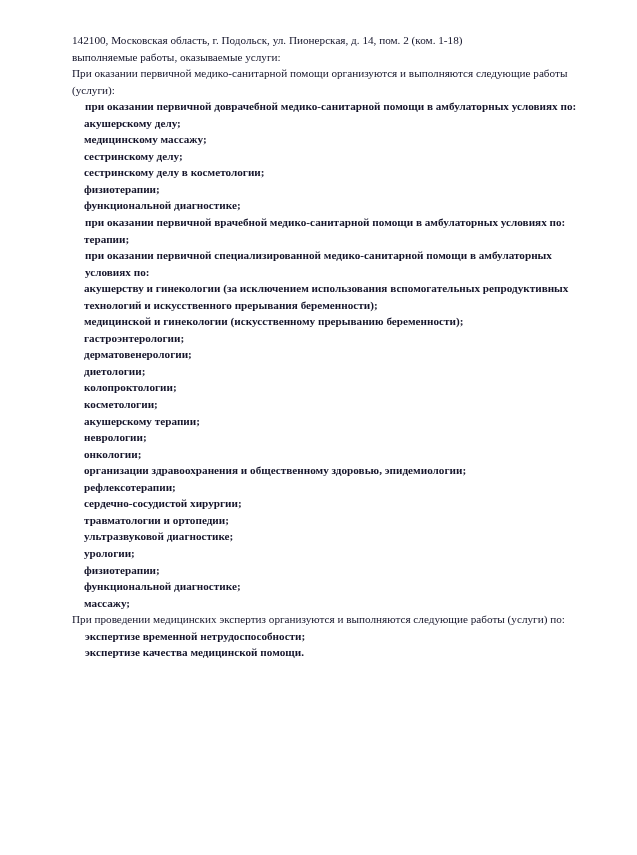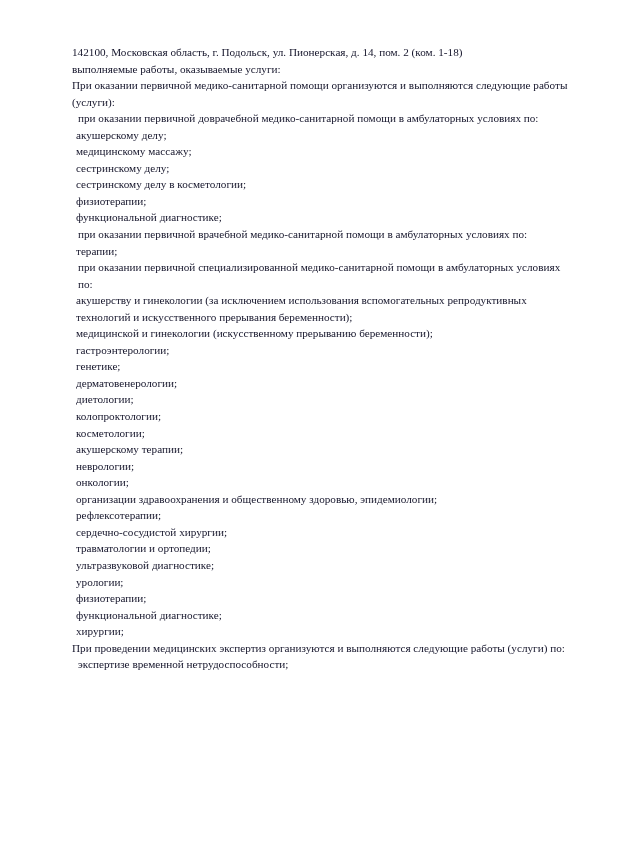--- a/index.html
+++ b/index.html
@@ -12,41 +12,41 @@
     background: #ffffff;
     font-family: "Liberation Serif", serif;
     color: #1a1a2e;
     overflow: hidden;
   }
   .page {
     position: relative;
     width: 637px;
     height: 837px;
     box-sizing: border-box;
-    padding: 44px 60px 0 72px;
+    padding: 32px 60px 0 72px;
   }
   .doc-body {
     font-size: 11.2px;
     line-height: 16.55px;
     color: #15152b;
   }
   .line {
     white-space: pre-wrap;
     word-wrap: break-word;
   }
   
   .lvl0 { margin-left: 0; }
   .lvl1 { margin-left: 6px; }
   .lvl2 { margin-left: 16px; }
   .para {
     white-space: normal;
   }
   .para.lvl0 { margin-left: 0; }
-  .para.lvl1 { margin-left: 6px; }
-  .para.lvl2 { margin-left: 4px; }
+  .para.lvl1 { margin-left: 13px; font-weight: bold; }
+  .para.lvl2 { margin-left: 12px; font-weight: bold; }
 </style>
 </head>
 <body>
 
 <div class="page">
   <div class="doc-body" id="doc-body">
       <div class="line para lvl0">142100, Московская область, г. Подольск, ул. Пионерская, д. 14, пом. 2 (ком. 1-18)</div>
       <div class="line para lvl0">выполняемые работы, оказываемые услуги:</div>
       <div class="line para lvl0">При оказании первичной медико-санитарной помощи организуются и выполняются следующие работы (услуги):</div>
       <div class="line para lvl1">при оказании первичной доврачебной медико-санитарной помощи в амбулаторных условиях по:</div>
@@ -55,33 +55,33 @@
       <div class="line para lvl2">сестринскому делу;</div>
       <div class="line para lvl2">сестринскому делу в косметологии;</div>
       <div class="line para lvl2">физиотерапии;</div>
       <div class="line para lvl2">функциональной диагностике;</div>
       <div class="line para lvl1">при оказании первичной врачебной медико-санитарной помощи в амбулаторных условиях по:</div>
       <div class="line para lvl2">терапии;</div>
       <div class="line para lvl1">при оказании первичной специализированной медико-санитарной помощи в амбулаторных условиях по:</div>
       <div class="line para lvl2">акушерству и гинекологии (за исключением использования вспомогательных репродуктивных технологий и искусственного прерывания беременности);</div>
       <div class="line para lvl2">медицинской и гинекологии (искусственному прерыванию беременности);</div>
       <div class="line para lvl2">гастроэнтерологии;</div>
-      <div class="line para lvl2">генетике;</div>
       <div class="line para lvl2">дерматовенерологии;</div>
       <div class="line para lvl2">диетологии;</div>
       <div class="line para lvl2">колопроктологии;</div>
       <div class="line para lvl2">косметологии;</div>
       <div class="line para lvl2">акушерскому терапии;</div>
       <div class="line para lvl2">неврологии;</div>
       <div class="line para lvl2">онкологии;</div>
       <div class="line para lvl2">организации здравоохранения и общественному здоровью, эпидемиологии;</div>
       <div class="line para lvl2">рефлексотерапии;</div>
       <div class="line para lvl2">сердечно-сосудистой хирургии;</div>
       <div class="line para lvl2">травматологии и ортопедии;</div>
       <div class="line para lvl2">ультразвуковой диагностике;</div>
       <div class="line para lvl2">урологии;</div>
       <div class="line para lvl2">физиотерапии;</div>
       <div class="line para lvl2">функциональной диагностике;</div>
-      <div class="line para lvl2">хирургии;</div>
+      <div class="line para lvl2">массажу;</div>
       <div class="line para lvl0">При проведении медицинских экспертиз организуются и выполняются следующие работы (услуги) по:</div>
       <div class="line para lvl1">экспертизе временной нетрудоспособности;</div>
+      <div class="line para lvl1">экспертизе качества медицинской помощи.</div>
     </div>
 </div>
 
 </body></html>

